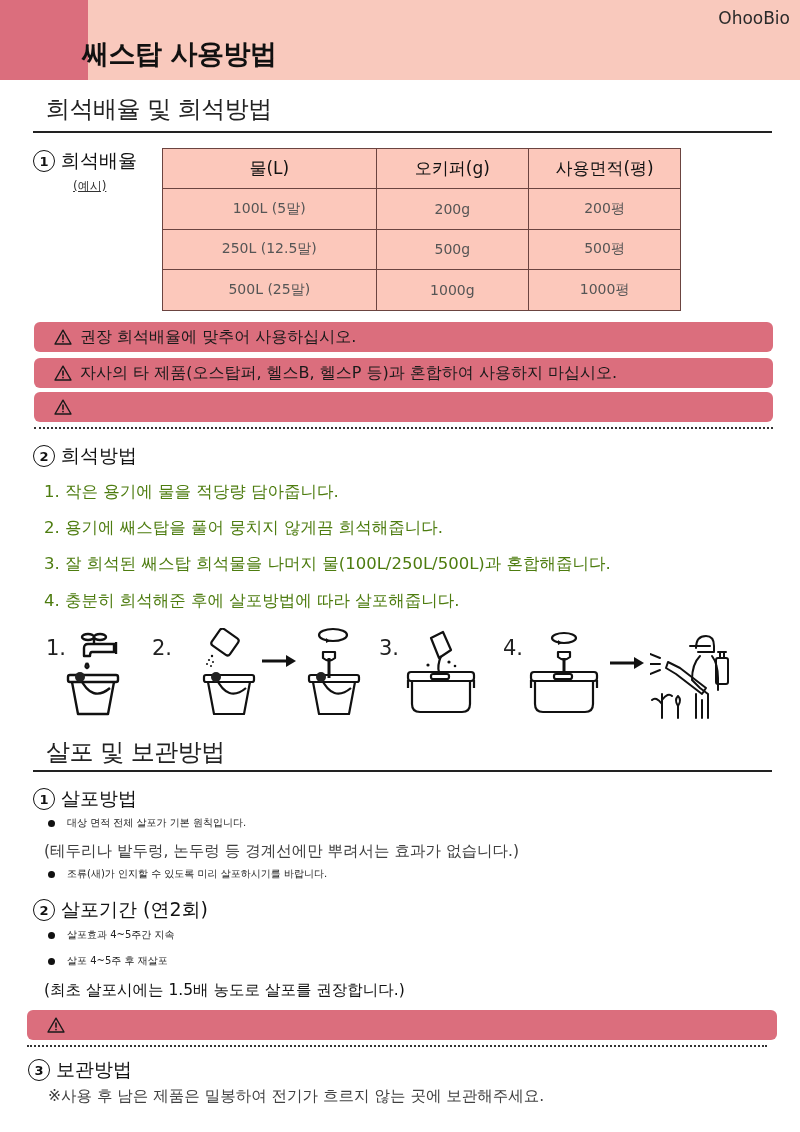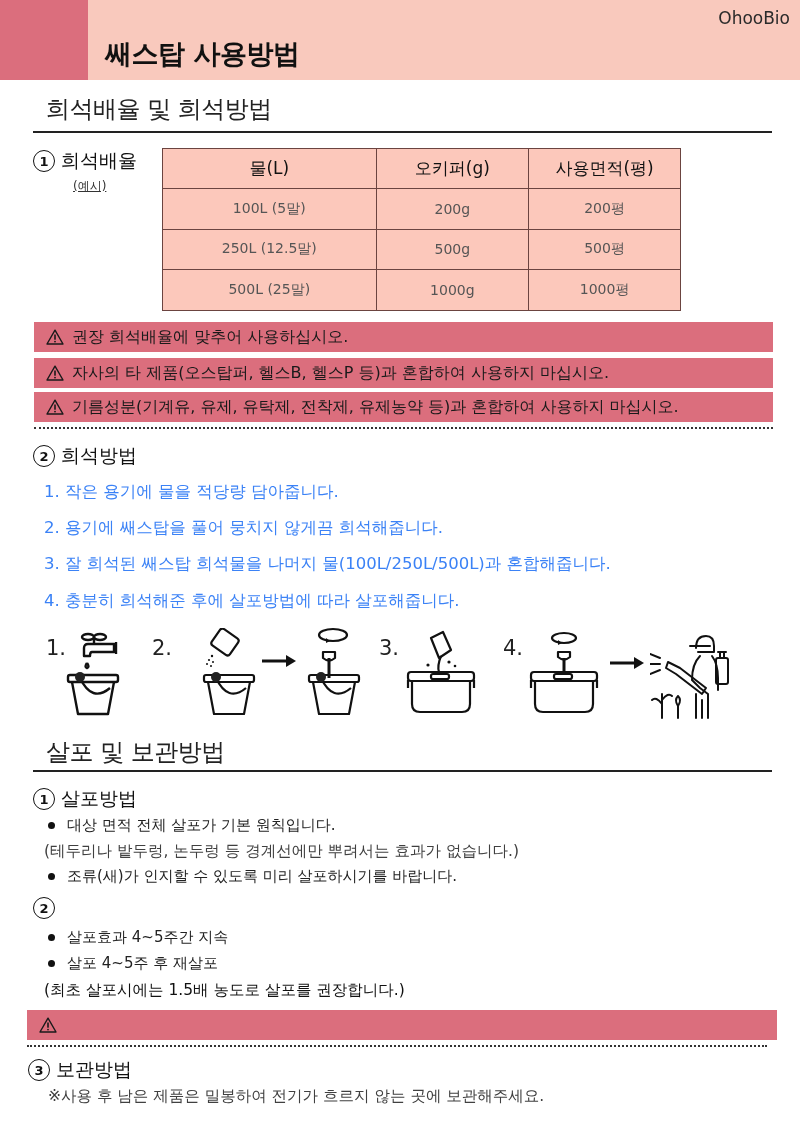--- a/index.html
+++ b/index.html
@@ -3,52 +3,52 @@
 <meta charset="utf-8">
 <style>
   * { box-sizing: border-box; margin: 0; padding: 0; }
   html, body { width: 800px; height: 1132px; background: #ffffff; overflow: hidden; }
   body { font-family: "DejaVu Sans", "Liberation Sans", sans-serif; color: #1a1a1a; position: relative; }
 
   
   .hdr { position: absolute; left: 0; top: 0; width: 800px; height: 80px; background: #f9c9bd; }
   .hdr-accent { position: absolute; left: 0; top: 0; width: 88px; height: 80px; background: #db6e7d; }
   .brand { position: absolute; right: 10px; top: 8px; font-size: 17px; color: #2a2a2a; }
-  .page-title { position: absolute; left: 105px; top: 36px; font-size: 27px; font-weight: bold; color: #111; letter-spacing: -0.5px; }
+  .page-title { position: absolute; left: 82px; top: 36px; font-size: 27px; font-weight: bold; color: #111; letter-spacing: -0.5px; }
 
   
   .sec-title { position: absolute; left: 46px; font-size: 24px; color: #222; letter-spacing: -0.5px; }
   .sec-rule { position: absolute; left: 33px; width: 739px; height: 2px; background: #222; }
 
   
   .sub { position: absolute; left: 33px; font-size: 19px; color: #111; display: flex; align-items: center; }
   .num-circle { display: inline-flex; align-items: center; justify-content: center; width: 22px; height: 22px; border: 1.6px solid #111; border-radius: 50%; font-size: 13px; font-weight: bold; margin-right: 6px; }
   .sub-note { position: absolute; left: 73px; top: 178px; font-size: 12px; color: #333; text-decoration: underline; }
 
   
   .tbl { position: absolute; left: 162px; top: 148px; width: 519px; border-collapse: collapse; background: #fcc8bb; }
   .tbl th, .tbl td { border: 1px solid #6b4440; text-align: center; color: #555; font-size: 14px; height: 40.5px; }
   .tbl th { color: #111; font-size: 17px; font-weight: normal; height: 40px; }
   .tbl col.c1 { width: 252px; } .tbl col.c2 { width: 176px; } .tbl col.c3 { width: 177px; }
 
   
-  .alert { position: absolute; left: 34px; width: 739px; height: 30px; background: #db6e7d; border-radius: 0; display: flex; align-items: center; padding-left: 12px; font-size: 16px; color: #1a1a1a; }
+  .alert { position: absolute; left: 34px; width: 739px; height: 30px; background: #db6e7d; border-radius: 6px; display: flex; align-items: center; padding-left: 20px; font-size: 16px; color: #1a1a1a; }
   .warn-icon { width: 18px; height: 16px; margin-right: 8px; flex-shrink: 0; }
 
   .dotted { position: absolute; left: 34px; width: 739px; border-top: 2px dotted #333; }
 
   
-  .step { position: absolute; left: 44px; font-size: 16.5px; color: #3b82f6; }
+  .step { position: absolute; left: 44px; font-size: 16.5px; color: #4d7c0f; }
 
   
   .ill-num { position: absolute; font-size: 21px; color: #222; }
   .ill { position: absolute; }
 
   
-  .bullet { position: absolute; left: 48px; font-size: 15px; color: #222; display: flex; align-items: center; }
+  .bullet { position: absolute; left: 48px; font-size: 10px; color: #222; display: flex; align-items: center; }
   .bullet-dot { width: 7px; height: 7px; background: #111; border-radius: 50%; margin-right: 12px; }
   .para { position: absolute; font-size: 15.5px; color: #404040; }
 </style>
 </head>
 <body>
 
 <div class="hdr"></div>
 <div class="hdr-accent"></div>
 <div class="brand">OhooBio</div>
 <div class="page-title">쌔스탑 사용방법</div>
@@ -107,21 +107,20 @@
       <circle cx="9" cy="12.6" r="0.9" fill="#1a1a1a"></circle>
     </svg>
   <span>자사의 타 제품(오스탑퍼, 헬스B, 헬스P 등)과 혼합하여 사용하지 마십시오.</span>
 </div>
 <div class="alert" style="top:392px">
   <svg class="warn-icon" viewBox="0 0 18 16">
       <path d="M9 1.2 L17 15 H1 Z" fill="none" stroke="#1a1a1a" stroke-width="1.4" stroke-linejoin="round"></path>
       <rect x="8.2" y="5.5" width="1.6" height="5.2" fill="#1a1a1a"></rect>
       <circle cx="9" cy="12.6" r="0.9" fill="#1a1a1a"></circle>
     </svg>
-  <span>기름성분(기계유, 유제, 유탁제, 전착제, 유제농약 등)과 혼합하여 사용하지 마십시오.</span>
 </div>
 <div class="dotted" style="top:427px"></div>
 
 <div class="sub" style="top:443px">
   <span class="num-circle">2</span>
   <span>희석방법</span>
 </div>
 <div class="step" style="top:481px">1. 작은 용기에 물을 적당량 담아줍니다.</div>
 <div class="step" style="top:517px">2. 용기에 쌔스탑을 풀어 뭉치지 않게끔 희석해줍니다.</div>
 <div class="step" style="top:553px">3. 잘 희석된 쌔스탑 희석물을 나머지 물(100L/250L/500L)과 혼합해줍니다.</div>
@@ -244,20 +243,21 @@
   <span>대상 면적 전체 살포가 기본 원칙입니다.</span>
 </div>
 <div class="para" style="left:44px;top:841px">(테두리나 밭두렁, 논두렁 등 경계선에만 뿌려서는 효과가 없습니다.)</div>
 <div class="bullet" style="top:867px">
   <span class="bullet-dot"></span>
   <span>조류(새)가 인지할 수 있도록 미리 살포하시기를 바랍니다.</span>
 </div>
 
 <div class="sub" style="top:897px">
   <span class="num-circle">2</span>
+  <span>살포기간 (연2회)</span>
 </div>
 <div class="bullet" style="top:928px">
   <span class="bullet-dot"></span>
   <span>살포효과 4~5주간 지속</span>
 </div>
 <div class="bullet" style="top:954px">
   <span class="bullet-dot"></span>
   <span>살포 4~5주 후 재살포</span>
 </div>
 <div class="para" style="left:44px;top:980px;color:#111">(최초 살포시에는 1.5배 농도로 살포를 권장합니다.)</div>

